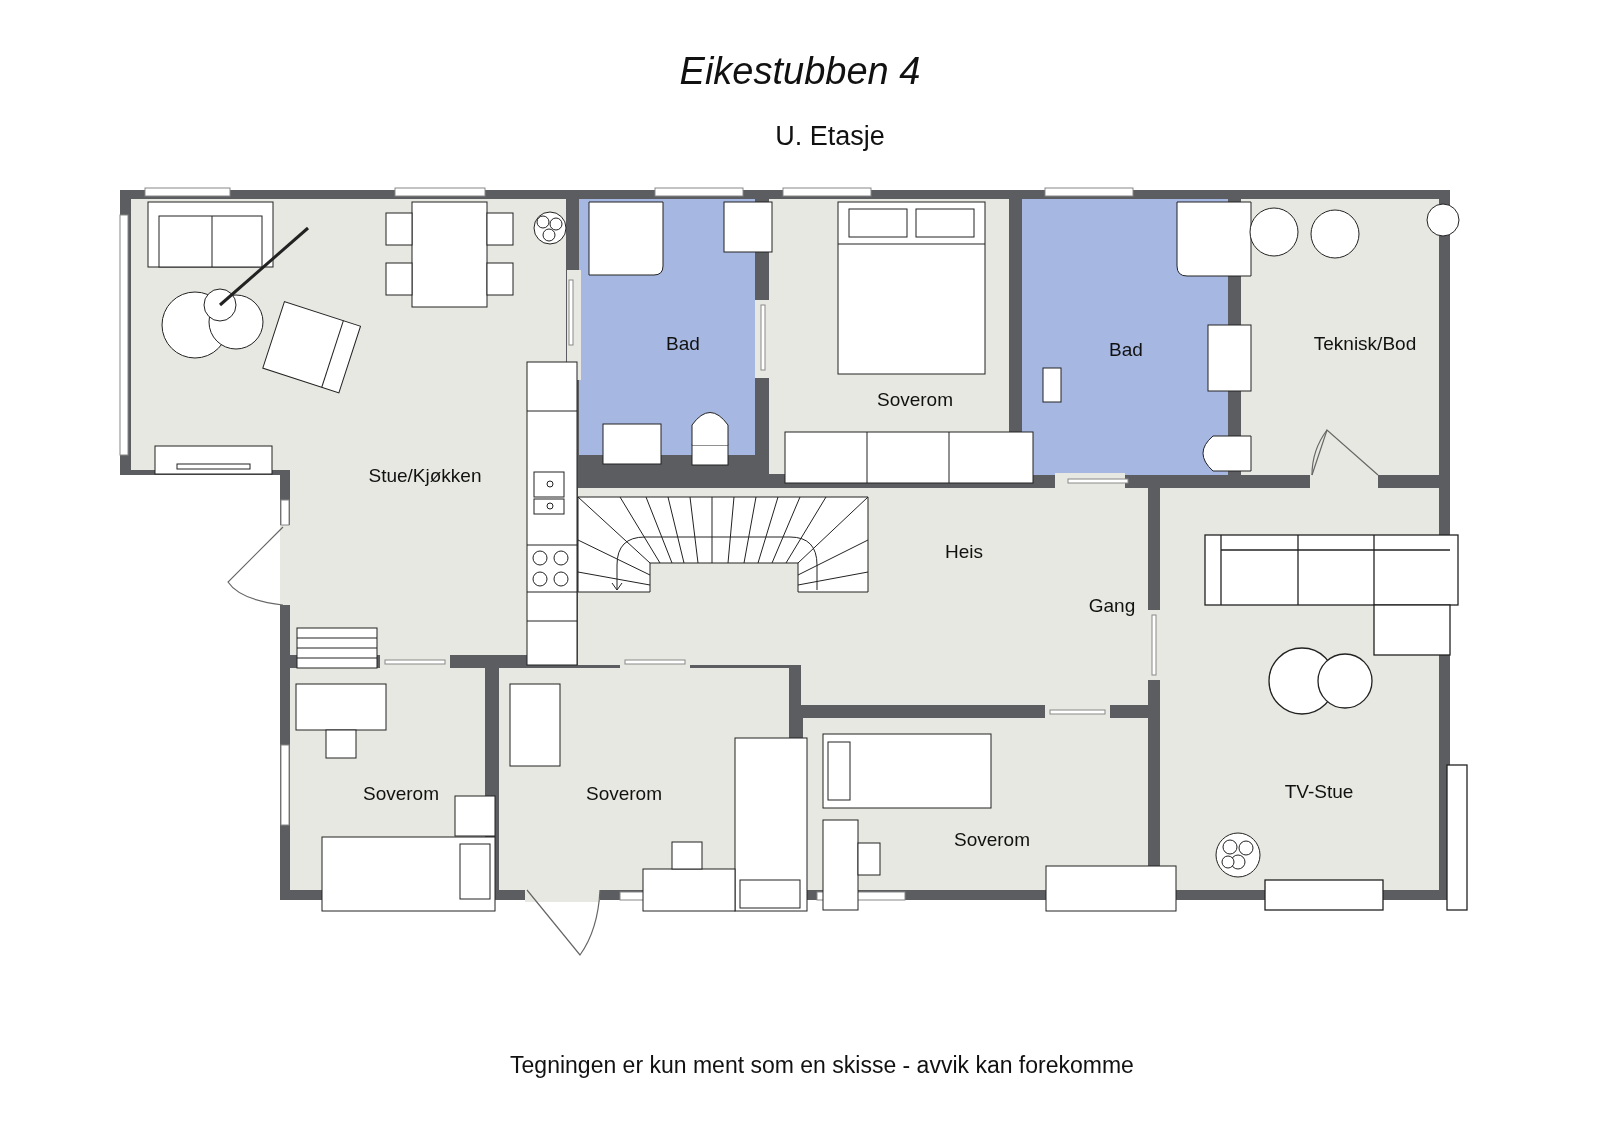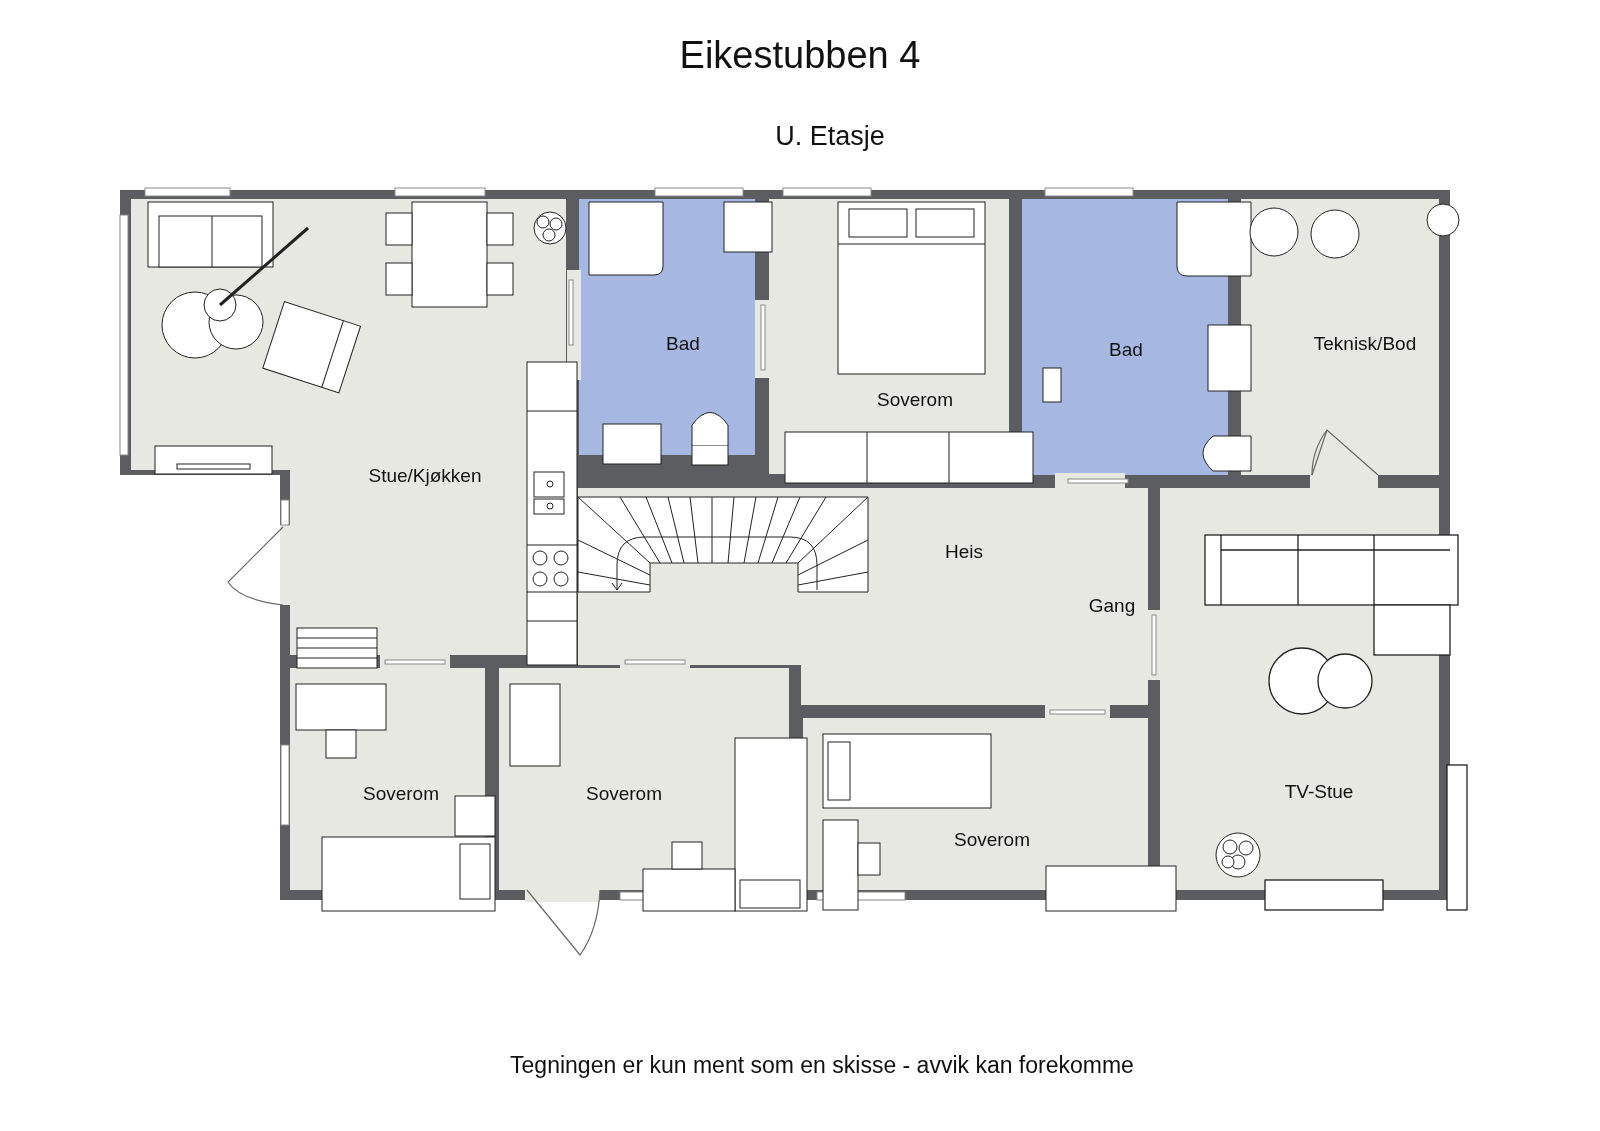--- a/index.html
+++ b/index.html
@@ -1,18 +1,18 @@
 <!DOCTYPE html>
 <html><head>
 <meta charset="utf-8">
 <style>
   html, body { margin:0; padding:0; background:#ffffff; }
   body { width:1600px; height:1131px; position:relative; overflow:hidden; font-family:"Liberation Sans", sans-serif; }
   .title { position:absolute; left:0; width:1600px; text-align:center; color:#111; }
-  #t1 { top:34px; font-size:38px; }
+  #t1 { top:50px; font-size:38px;font-style:italic; }
   #t2 { top:121px; font-size:27px;margin-left:30px; }
   #foot { position:absolute; top:1052px; left:0; width:1600px; text-align:center; font-size:23px; color:#111;padding-left:22px; }
   svg { position:absolute; left:0; top:0; }
   .lbl { font-family:"Liberation Sans", sans-serif; font-size:19px; fill:#111; text-anchor:middle; }
 </style>
 </head>
 <body>
 
 <div id="t1" class="title">Eikestubben 4</div>
 <div id="t2" class="title">U. Etasje</div>

